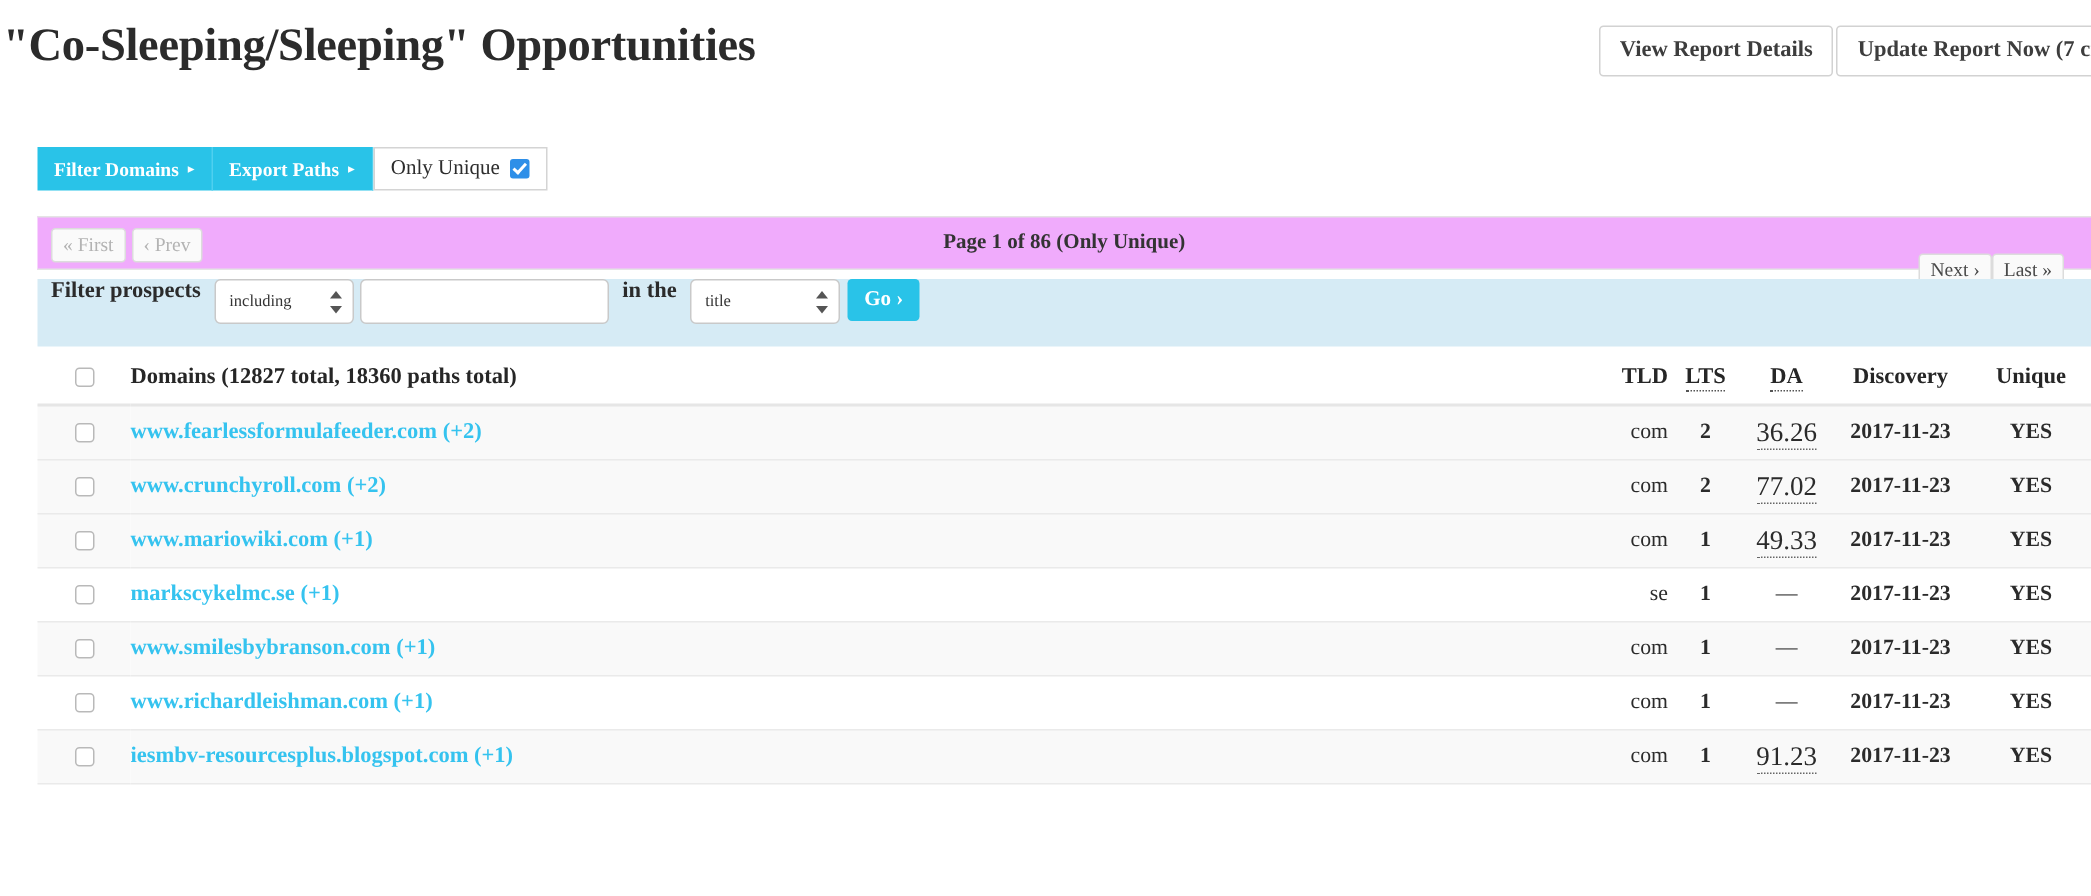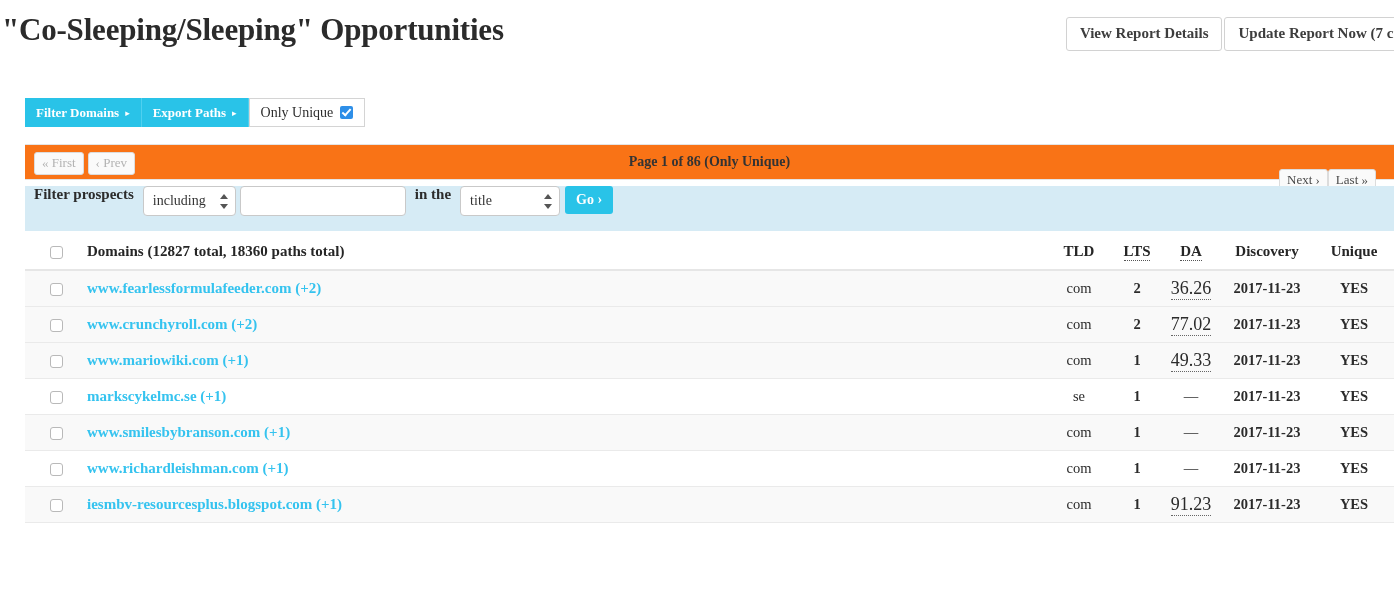--- a/index.html
+++ b/index.html
@@ -61,21 +61,21 @@
   }
   .chk-blue::after {
     content: ""; position: absolute; left: 4px; top: 1px;
     width: 3px; height: 7px; border: solid #fff;
     border-width: 0 2px 2px 0; transform: rotate(42deg);
   }
 
   
   .pagebar {
     position: absolute; left: 25px; top: 144px;
-    width: 1369px; height: 36px; background: #f97316;
+    width: 1369px; height: 36px; background: #f0abfc;
     border-top: 1px solid #e4e4e4; border-bottom: 1px solid #e4e4e4;
   }
   .pg-left { position: absolute; left: 9px; top: 7px; display: flex; gap: 4px; }
   .pg-right { position: absolute; right: 18px; top: 24px; display: flex; gap: 0; }
   .pg-btn {
     background: #fafafa; border: 1px solid #dcdcdc; border-radius: 3px;
     padding: 2px 7px 3px 7px; font-size: 13px; color: #4a4a4a;
     font-family: "Liberation Serif", "DejaVu Serif", serif;
     white-space: nowrap; cursor: pointer; line-height: 1.25;
   }
@@ -93,21 +93,21 @@
     display: flex; padding-left: 9px;
   }
   .f-label {
     font-size: 15px; font-weight: bold; color: #2b2b2b;
     font-family: "Liberation Serif", "DejaVu Serif", serif;
     margin-right: 9px; white-space: nowrap;
   }
   .f-select {
     position: relative; background: #fff; border: 1px solid #c9c9c9;
     border-radius: 4px; height: 30px; display: flex; align-items: center;
-    padding: 0 22px 0 9px; font-size: 14px; color: #333;
+    padding: 0 22px 0 9px; font-size: 11px; color: #333;
     font-family: "Liberation Serif", "DejaVu Serif", serif; cursor: pointer;
   }
   .f-select.op { width: 93px; }
   .f-select.fld { width: 100px; margin-left: 0; }
   .spin { position: absolute; right: 7px; top: 7px; width: 8px; height: 16px; }
   .spin::before, .spin::after {
     content: ""; position: absolute; left: 0;
     border-left: 4px solid transparent; border-right: 4px solid transparent;
   }
   .spin::before { top: 0; border-bottom: 5px solid #555; }
@@ -135,21 +135,21 @@
   table.dt th, table.dt td {
     font-family: "Liberation Serif", "DejaVu Serif", serif;
     padding: 0; vertical-align: middle;
   }
   table.dt thead th {
     height: 36px; font-size: 15px; font-weight: bold; color: #262626;
     border-bottom: 2px solid #e6e6e6; background: #fff;
   }
   .col-chk   { width: 62px;  text-align: center; }
   .col-dom   { width: 959px; text-align: left; }
-  .col-tld   { width: 66px;  text-align: center; }
+  .col-tld   { width: 66px;  text-align: right; }
   .col-lts   { width: 50px;  text-align: center; }
   .col-da    { width: 58px;  text-align: center; }
   .col-disc  { width: 94px;  text-align: center; }
   .col-uni   { width: 80px;  text-align: center; }
 
   thead .col-dom { padding-left: 85px; }
   thead .col-tld, thead .col-lts, thead .col-da,
   thead .col-disc, thead .col-uni { }
 
   .hdr-link {

